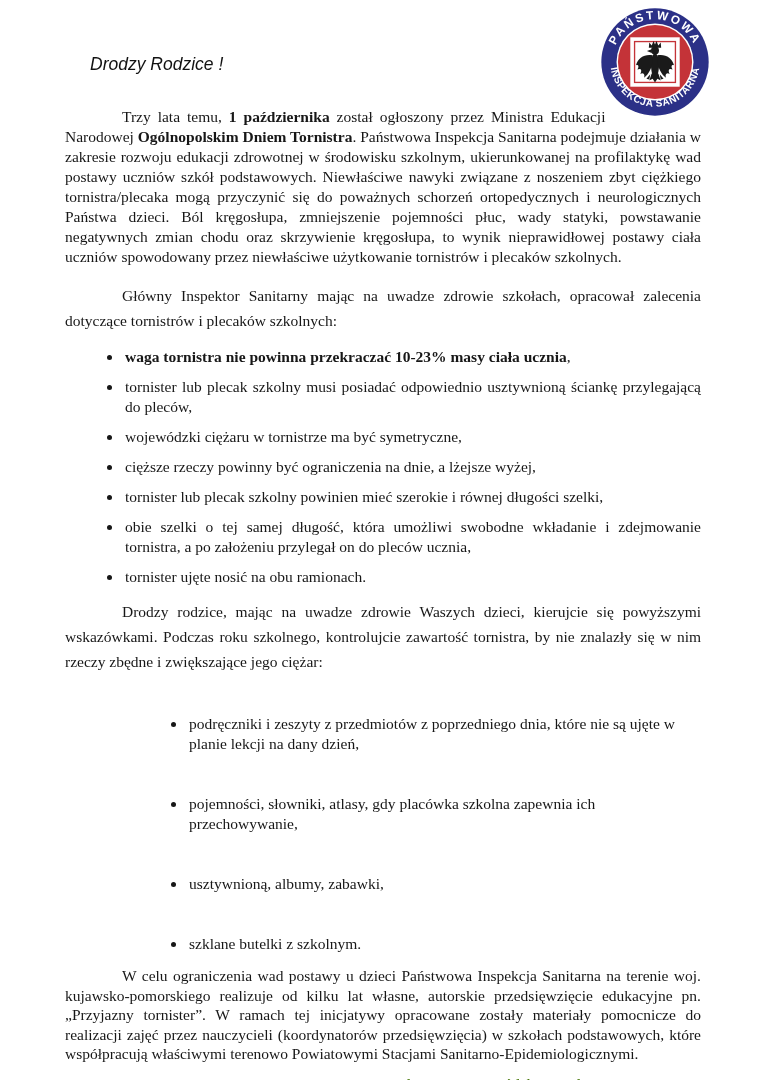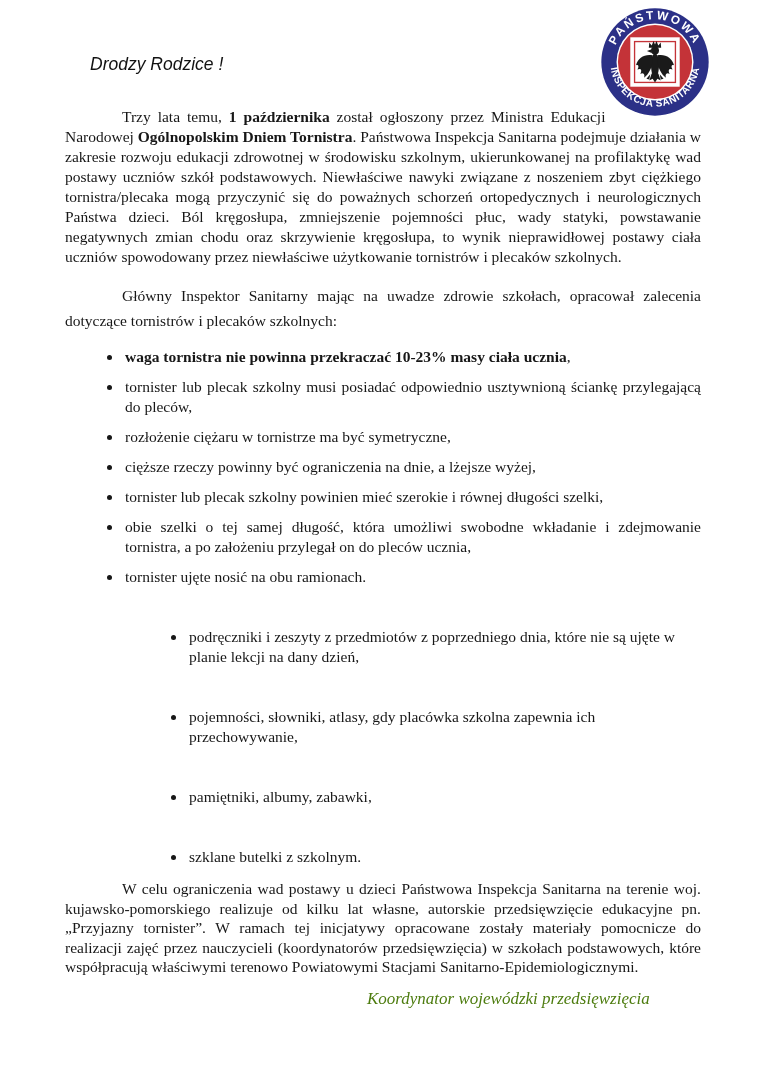--- a/index.html
+++ b/index.html
@@ -110,32 +110,33 @@
 
   <h1 class="salutation">Drodzy Rodzice !</h1>
 
   <p class="body-par indent"><span>Trzy lata temu, </span><span class="b">1 października</span><span> został ogłoszony przez Ministra Edukacji Narodowej </span><span class="b">Ogólnopolskim Dniem Tornistra</span><span>. Państwowa Inspekcja Sanitarna podejmuje działania w zakresie rozwoju edukacji zdrowotnej w środowisku szkolnym, ukierunkowanej na profilaktykę wad postawy uczniów szkół podstawowych. Niewłaściwe nawyki związane z noszeniem zbyt ciężkiego tornistra/plecaka mogą przyczynić się do poważnych schorzeń ortopedycznych i neurologicznych Państwa dzieci. Ból kręgosłupa, zmniejszenie pojemności płuc, wady statyki, powstawanie negatywnych zmian chodu oraz skrzywienie kręgosłupa, to wynik nieprawidłowej postawy ciała uczniów spowodowany przez niewłaściwe użytkowanie tornistrów i plecaków szkolnych.</span></p>
 
   <p class="body-par indent spaced mt16"><span>Główny Inspektor Sanitarny mając na uwadze zdrowie szkołach, opracował zalecenia dotyczące tornistrów i plecaków szkolnych:</span></p>
 
   <ul class="bullets level1">
     <li><span class="b">waga tornistra nie powinna przekraczać  10-23% masy ciała ucznia</span><span>,</span></li>
     <li><span>tornister lub plecak szkolny musi posiadać odpowiednio usztywnioną ściankę przylegającą do pleców,</span></li>
-    <li><span>rozłożenie ciężaru w tornistrze ma być symetryczne,</span></li>
+    <li><span>wojewódzki ciężaru w tornistrze ma być symetryczne,</span></li>
     <li><span>cięższe rzeczy powinny być ograniczenia na dnie, a lżejsze wyżej,</span></li>
     <li><span>tornister lub plecak szkolny powinien mieć szerokie i równej długości szelki,</span></li>
     <li><span>obie szelki o tej samej długość, która umożliwi swobodne wkładanie i zdejmowanie tornistra, a po założeniu przylegał on do pleców ucznia,</span></li>
     <li><span>tornister ujęte nosić na obu ramionach.</span></li>
   </ul>
 
+  <p class="body-par indent spaced mt12"><span>Drodzy rodzice, mając na uwadze zdrowie Waszych dzieci, kierujcie się powyższymi wskazówkami.  Podczas roku szkolnego, kontrolujcie zawartość tornistra, by nie znalazły się w nim rzeczy zbędne i zwiększające jego ciężar:</span></p>
 
   <ul class="bullets level2">
     <li><span>podręczniki i zeszyty z przedmiotów z poprzedniego dnia, które nie są ujęte w planie lekcji na dany dzień,</span></li>
     <li><span>pojemności, słowniki, atlasy, gdy placówka szkolna zapewnia ich przechowywanie,</span></li>
-    <li><span>pamiętniki, albumy, zabawki,</span></li>
+    <li><span>usztywnioną, albumy, zabawki,</span></li>
     <li><span>szklane butelki z szkolnym.</span></li>
   </ul>
 
   <p class="body-par indent tight mt12"><span>W celu ograniczenia wad postawy u dzieci Państwowa Inspekcja Sanitarna na terenie woj. kujawsko-pomorskiego realizuje od kilku lat własne, autorskie przedsięwzięcie edukacyjne pn. „Przyjazny tornister”. W ramach tej inicjatywy opracowane zostały materiały pomocnicze do realizacji zajęć przez nauczycieli (koordynatorów przedsięwzięcia) w szkołach podstawowych, które współpracują właściwymi terenowo  Powiatowymi Stacjami Sanitarno-Epidemiologicznymi.</span></p>
 
 
   <p class="signature">Koordynator wojewódzki przedsięwzięcia</p>
 
 </div>
 

